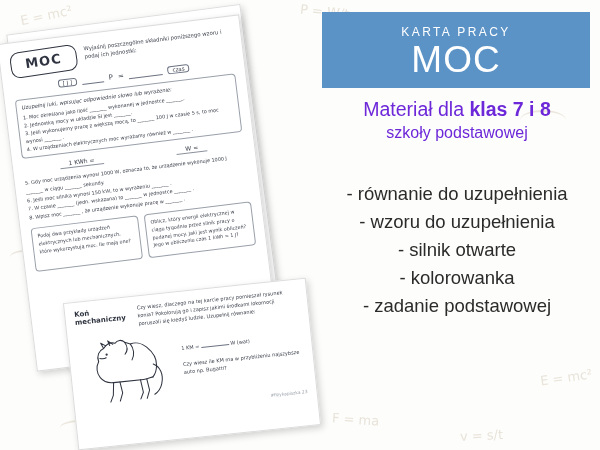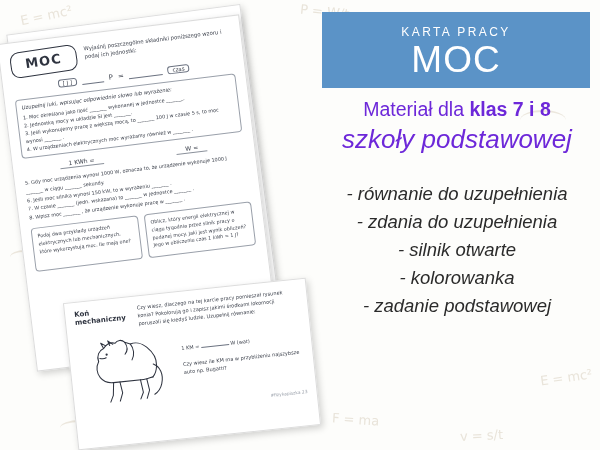--- a/index.html
+++ b/index.html
@@ -240,36 +240,34 @@
     width: 270px;
     text-align: center;
     color: #6d28d9;
   }
   .info-line1 {
     font-size: 19.5px;
     line-height: 1.35;
   }
   .info-line1 b { font-weight: bold; }
   .info-line2 {
-    font-size: 26px;
+    font-size: 16px;
     line-height: 1.35;
-    font-style: italic;
   }
   .bullets {
     position: absolute;
     left: 318px; top: 180px;
     width: 278px;
     text-align: center;
     color: #2b2b2b;
   }
   .bullet {
     font-size: 18.5px;
     line-height: 1.52;
     white-space: nowrap;
-    font-style: italic;
   }
 </style>
 </head>
 <body>
 
 <div id="page">
 
   <div class="bg-doodle" style="left:540px; top:370px; transform:rotate(-8deg);">E = mc²</div>
   <div class="bg-doodle" style="left:332px; top:412px; transform:rotate(4deg);">F = ma</div>
   <div class="bg-doodle" style="left:460px; top:428px; transform:rotate(-3deg);">v = s/t</div>
@@ -367,19 +365,19 @@
 
   <div class="info">
     <div class="info-line1">
       <span>Materiał dla </span><b>klas 7 i 8</b>
     </div>
     <div class="info-line2">szkoły podstawowej</div>
   </div>
 
   <div class="bullets">
     <div class="bullet">-  równanie do uzupełnienia</div>
-    <div class="bullet">-  zdania do uzupełnienia</div>
+    <div class="bullet">-  wzoru do uzupełnienia</div>
     <div class="bullet">-  silnik otwarte</div>
     <div class="bullet">-  kolorowanka</div>
     <div class="bullet">-  zadanie podstawowej</div>
   </div>
 
 </div>
 
 </body></html>

